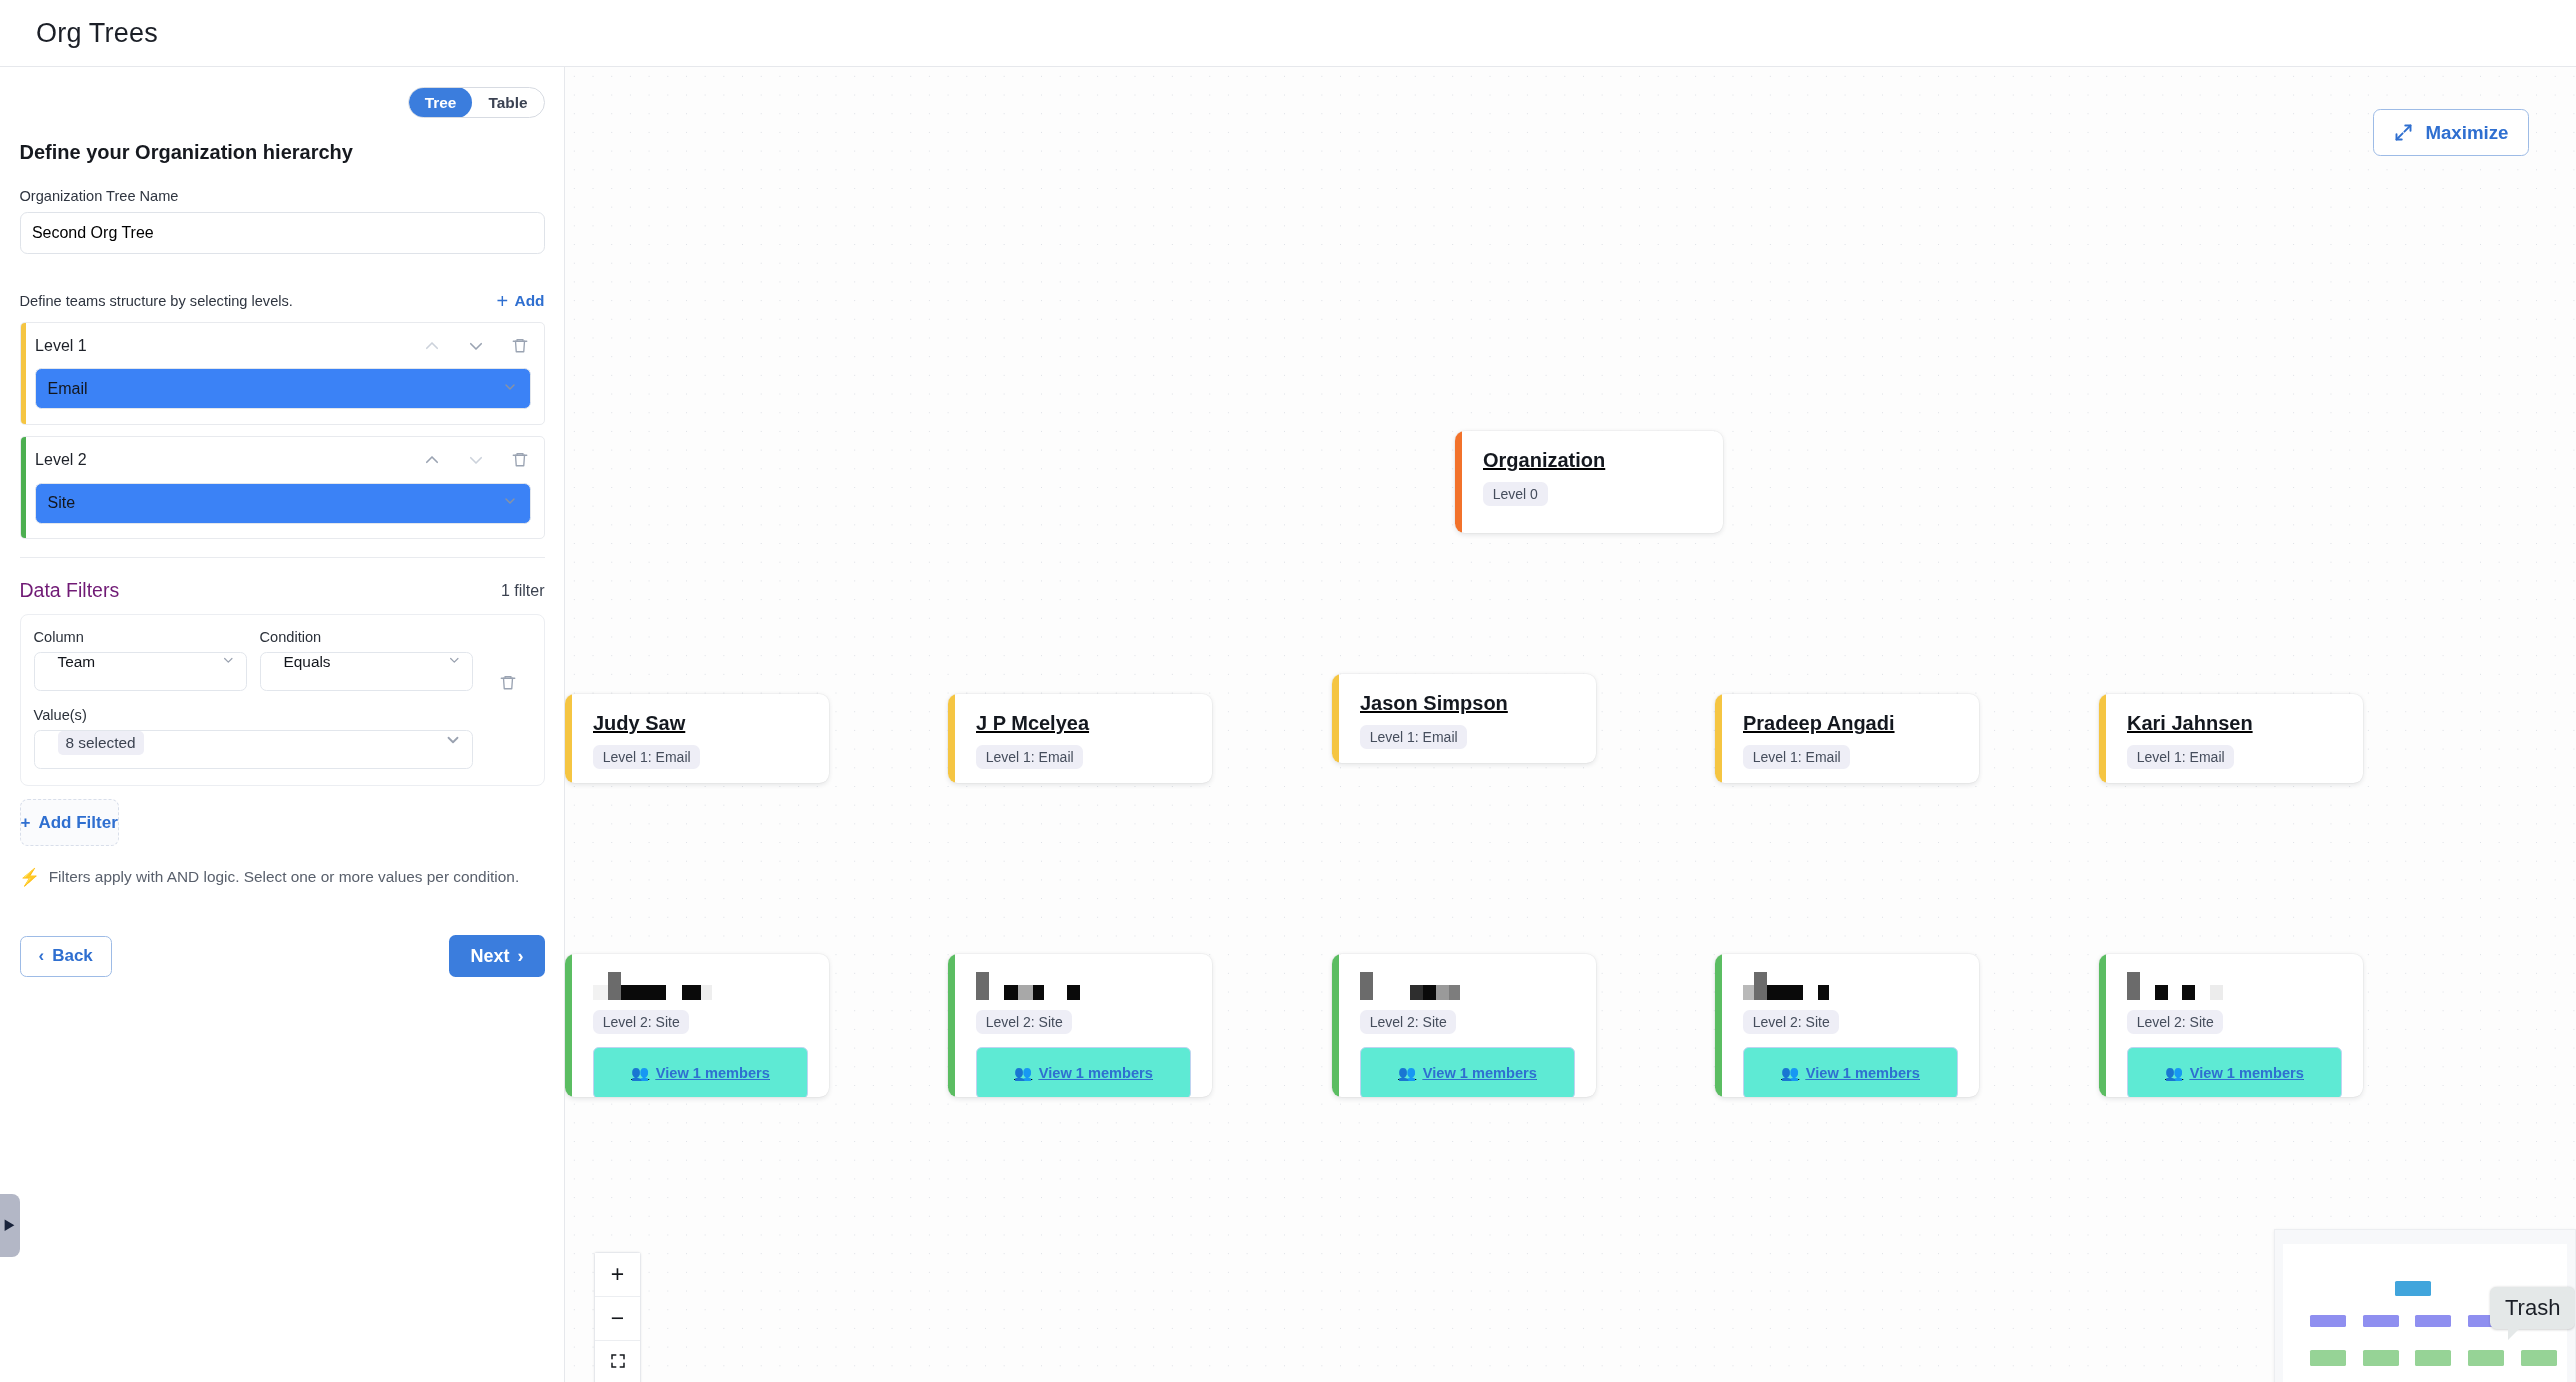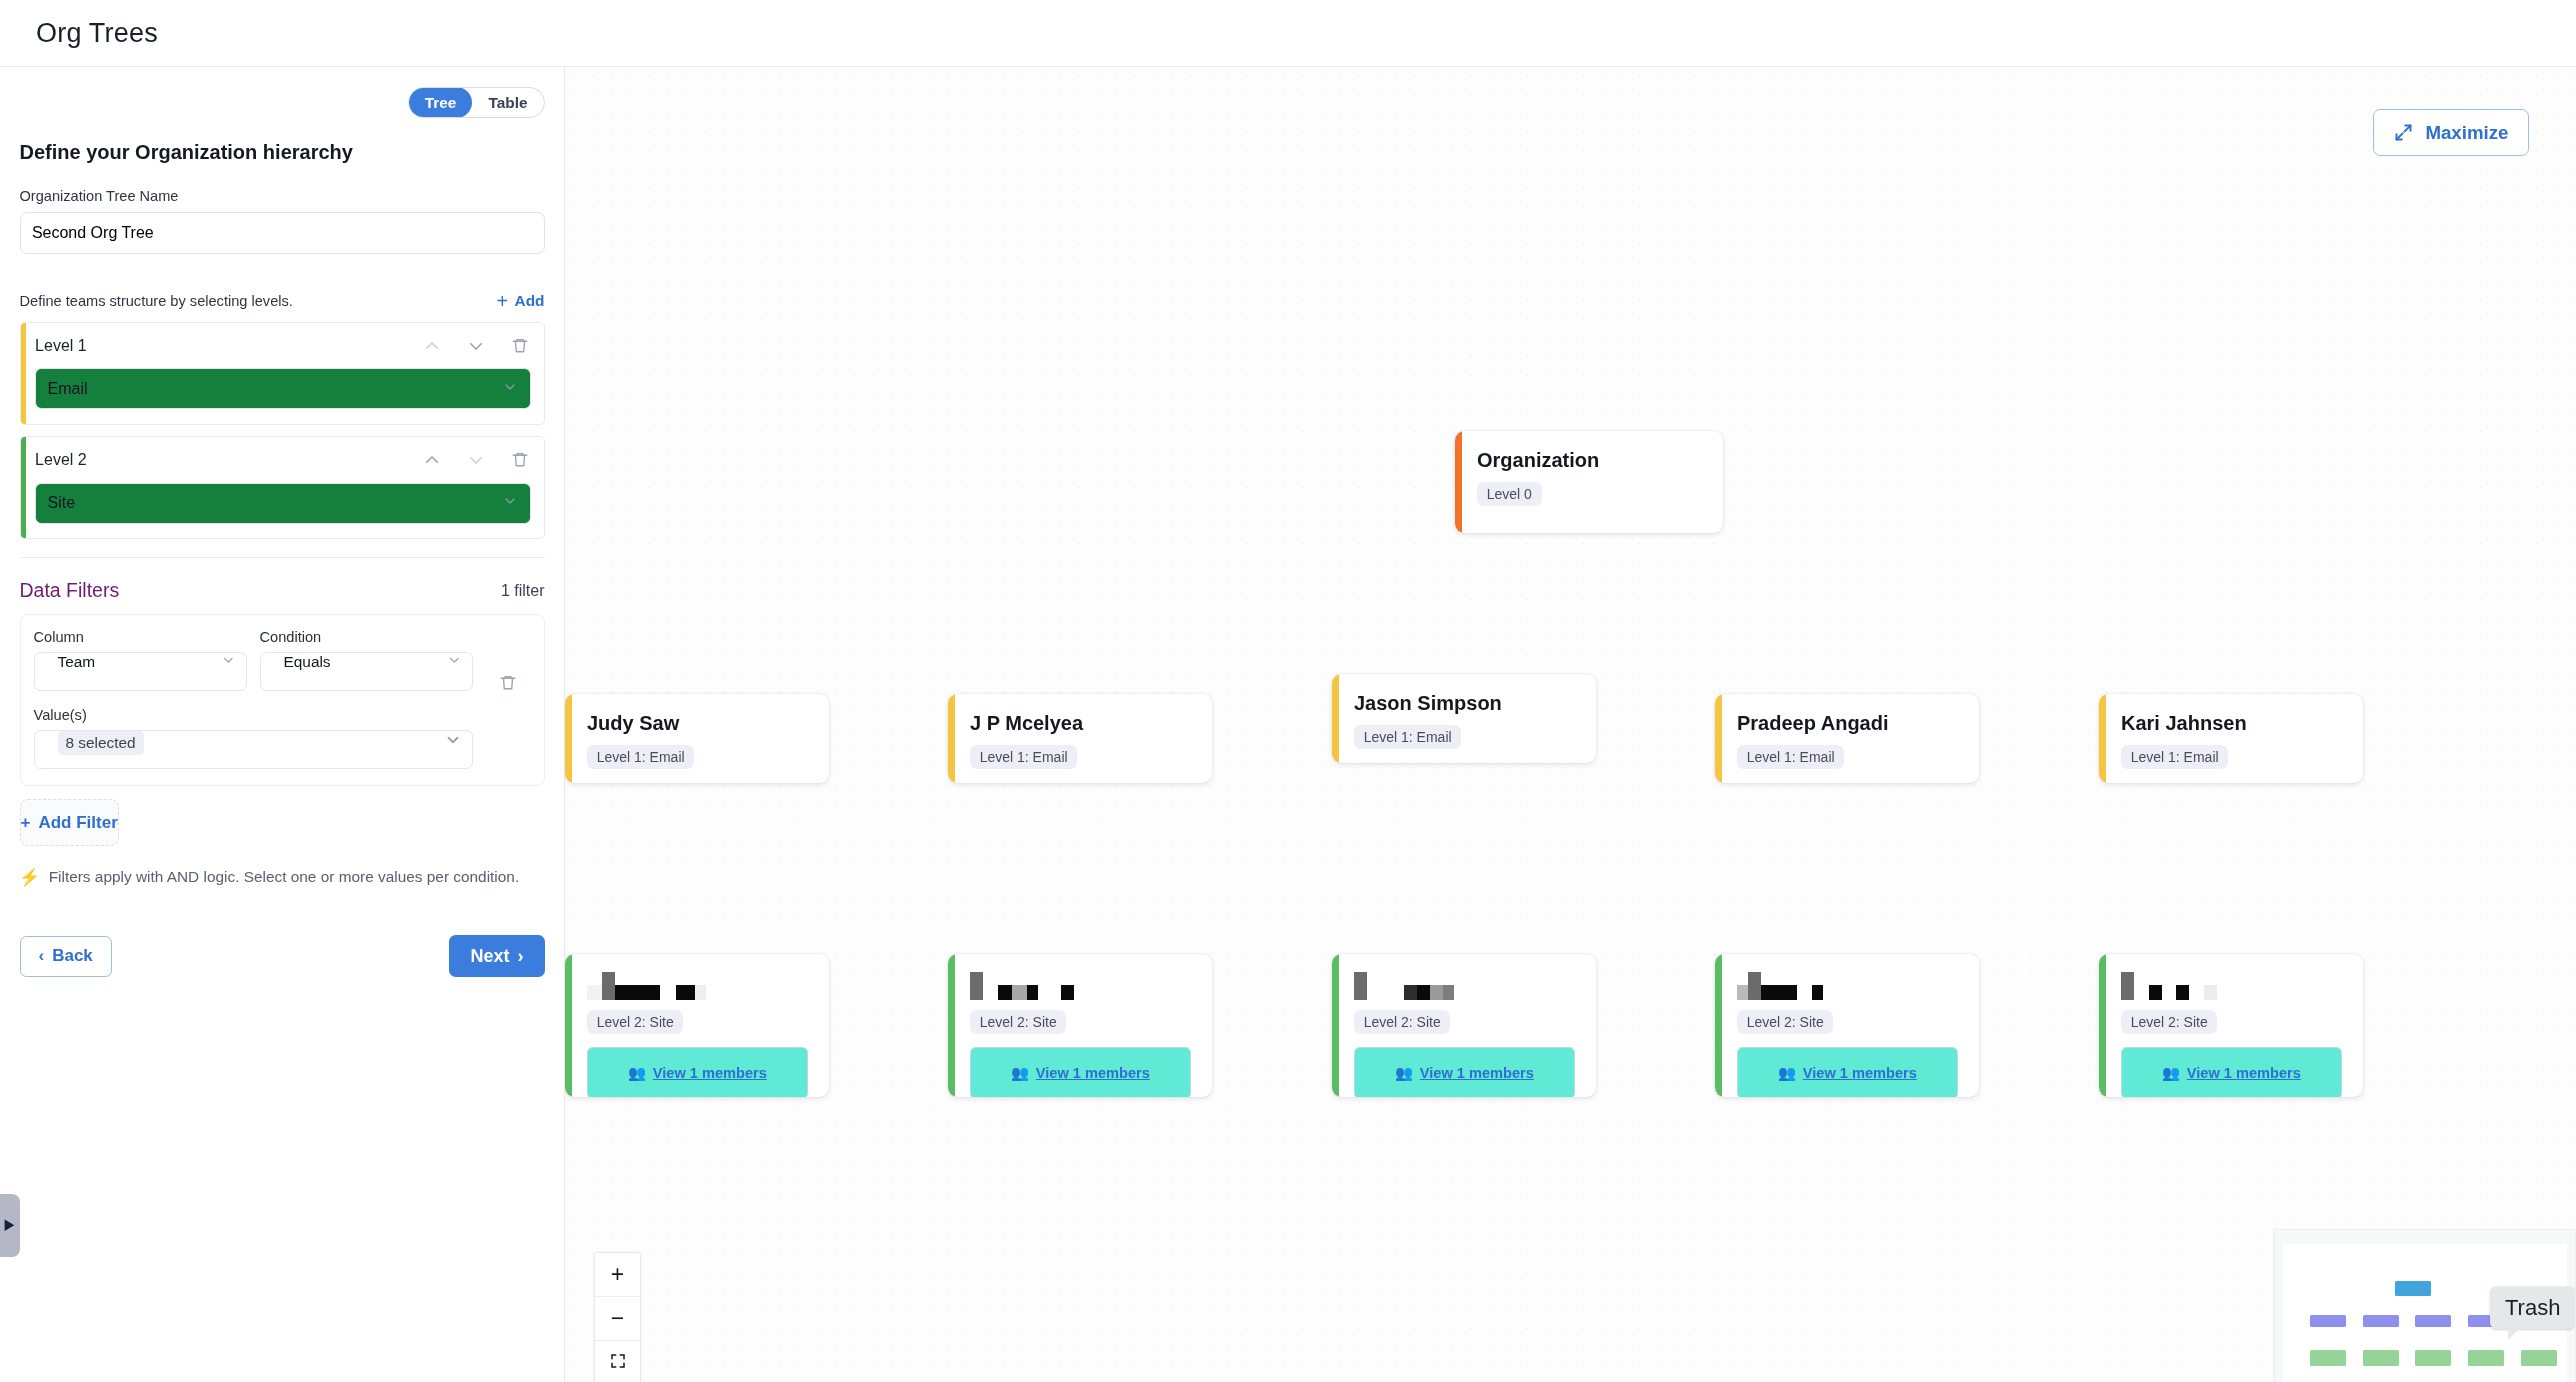--- a/index.html
+++ b/index.html
@@ -88,21 +88,21 @@
     display: inline-flex; align-items: center; justify-content: center;
     color: #9aa3b2;
   }
   .icon-btn.disabled { color: #ccd2db; }
   .icon-btn svg { display: block; }
 
   .select-box {
     position: relative; margin-top: 11.4px;
     height: 41px; border: 0.8px solid #e2e6ec; border-radius: 6.5px;
     display: flex; align-items: center; padding: 0 11.4px;
-    font-size: 16px; color: #13161c; background: #15803d; cursor: pointer;
+    font-size: 16px; color: #13161c; background: #3b82f6; cursor: pointer;
   }
   .select-box .chev { position: absolute; right: 11.4px; color: #8b93a1; }
 
   .divider { height: 0.8px; background: #e9ebef; margin: 18px 0 0 0; }
 
   .filters-head { display: flex; align-items: center; justify-content: space-between; margin-top: 21px; }
   .filters-title { font-size: 19.5px; color: #701a75; }
   .filters-count { font-size: 16px; color: #3b4250; }
 
   .filter-card {
@@ -186,21 +186,21 @@
   .edges { position: absolute; inset: 0; pointer-events: none; }
 
   .node {
     position: absolute;
     background: #fff;
     border-radius: 9.7px;
     box-shadow: 0 1.6px 5.7px rgba(20,25,40,.10), 0 0 0 0.8px rgba(20,25,40,.035);
     overflow: hidden;
   }
   .node .accent { position: absolute; left: 0; top: 0; bottom: 0; width: 6.5px; }
-  .node-inner { padding: 18px 21px 16px 22px; }
+  .node-inner { padding: 18px 21px 16px 28px; text-decoration: underline; }
   .node-title { font-size: 20px; font-weight: 700; color: #14181f; }
   .node-badge {
     display: inline-block; margin-top: 9.7px;
     background: #eeeef6; color: #454d5c; border-radius: 6.5px;
     padding: 4px 9.7px; font-size: 14px;
   }
   .members-btn {
     display: block; width: 100%; margin-top: 13px;
     border: 0.8px solid #bed3f0; border-radius: 5.7px; background: #5eead4;
     height: 52px; color: #2f6fd0; font-size: 14.6px; font-weight: 700;

